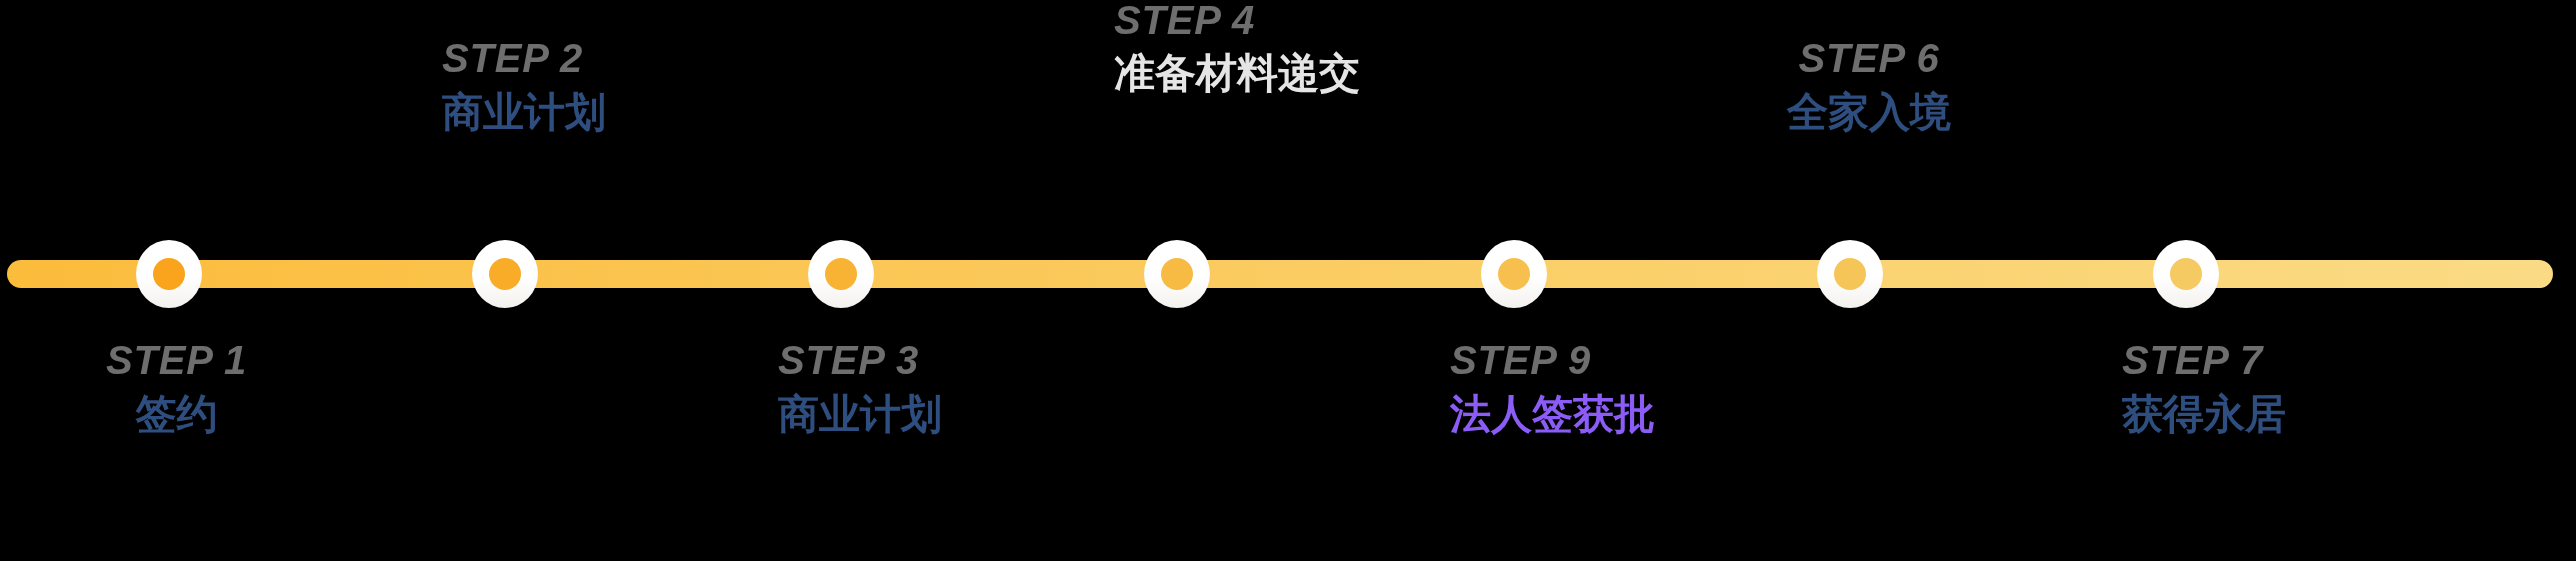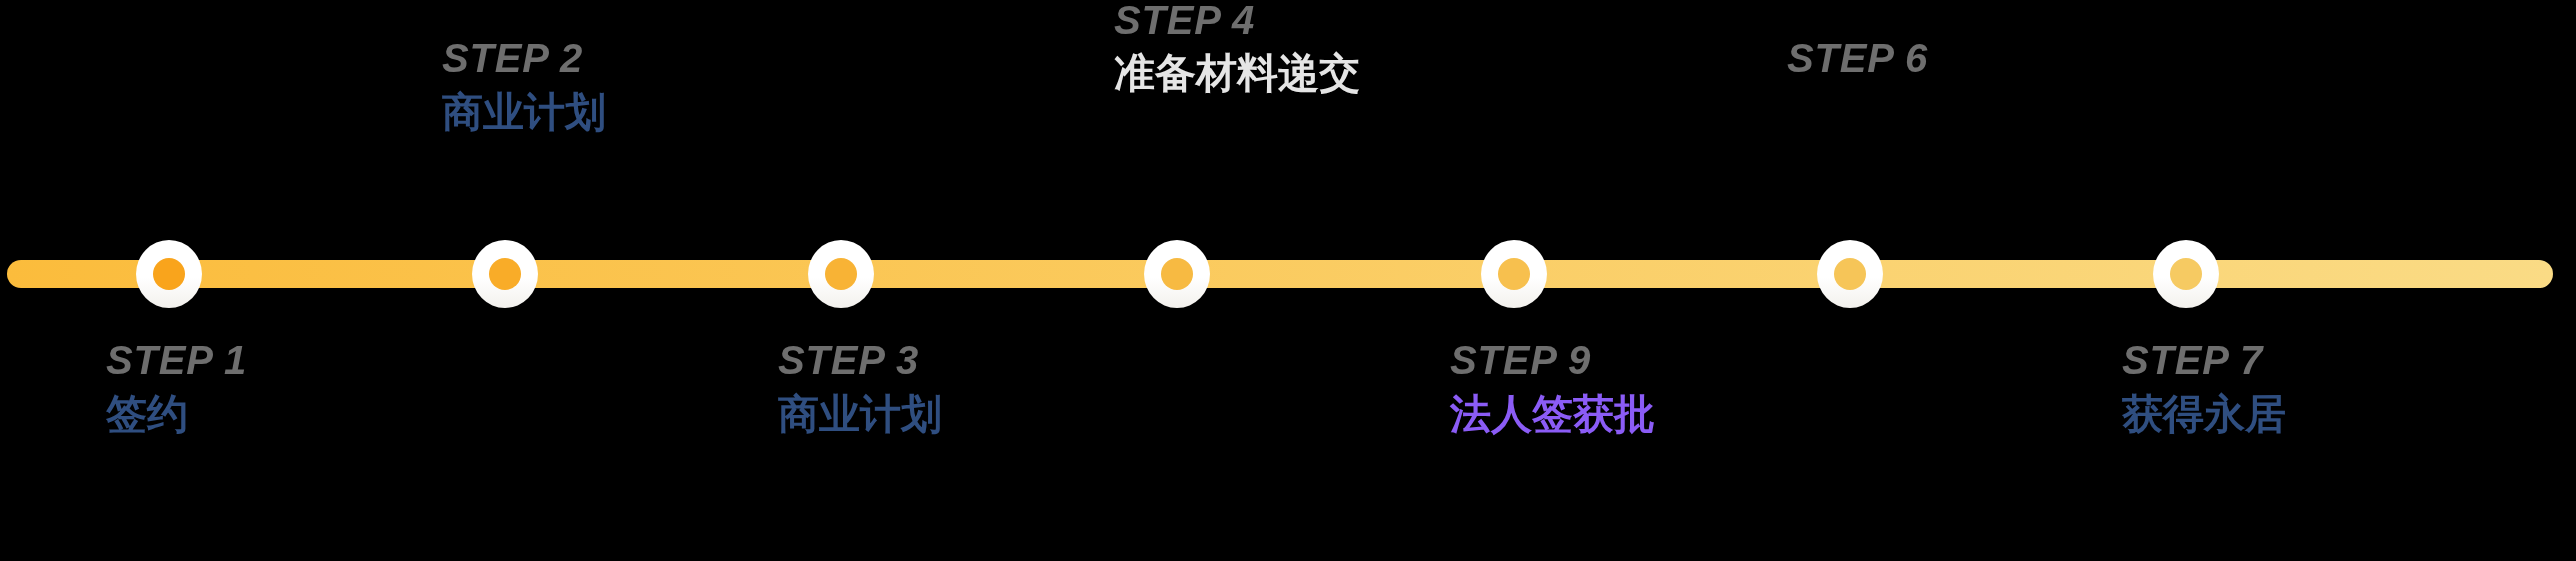--- a/index.html
+++ b/index.html
@@ -76,21 +76,21 @@
 
 <div class="page" style="background: rgb(0, 0, 0);">
   <div class="timeline-bar" style="background: linear-gradient(90deg, rgb(251, 188, 60), rgb(250, 219, 133));"></div>
   <div>
   <div>
     <div class="step-marker" style="left: 136px; top: 240px;">
       <div class="step-dot" style="background: rgb(249, 164, 28);"></div>
     </div>
     <div class="step-label-block side-bottom" style="left: 106px; text-decoration: underline;">
       <div class="step-number" style="color: rgb(110, 110, 110);">STEP 1</div>
-      <div class="step-title" style="color: rgb(47, 78, 128);">签约</div>
+      <div class="step-title" style="color: rgb(47, 78, 128); text-align: center;">签约</div>
     </div>
   </div>
 
   <div>
     <div class="step-marker" style="left: 472px; top: 240px;">
       <div class="step-dot" style="background: rgb(249, 172, 40);"></div>
     </div>
     <div class="step-label-block side-top" style="left: 442px;">
       <div class="step-number" style="color: rgb(110, 110, 110);">STEP 2</div>
       <div class="step-title" style="color: rgb(47, 78, 128);">商业计划</div>
@@ -126,20 +126,21 @@
       <div class="step-title" style="color: #8b5cf6;">法人签获批</div>
     </div>
   </div>
 
   <div>
     <div class="step-marker" style="left: 1817px; top: 240px;">
       <div class="step-dot" style="background: rgb(246, 197, 88);"></div>
     </div>
     <div class="step-label-block side-top" style="left: 1787px; text-align: center;">
       <div class="step-number" style="color: rgb(110, 110, 110);">STEP 6</div>
+      <div class="step-title" style="color: rgb(47, 78, 128);">全家入境</div>
     </div>
   </div>
 
   <div>
     <div class="step-marker" style="left: 2153px; top: 240px;">
       <div class="step-dot" style="background: rgb(246, 202, 98);"></div>
     </div>
     <div class="step-label-block side-bottom" style="left: 2122px;">
       <div class="step-number" style="color: rgb(110, 110, 110);">STEP 7</div>
       <div class="step-title" style="color: rgb(47, 78, 128);">获得永居</div>

